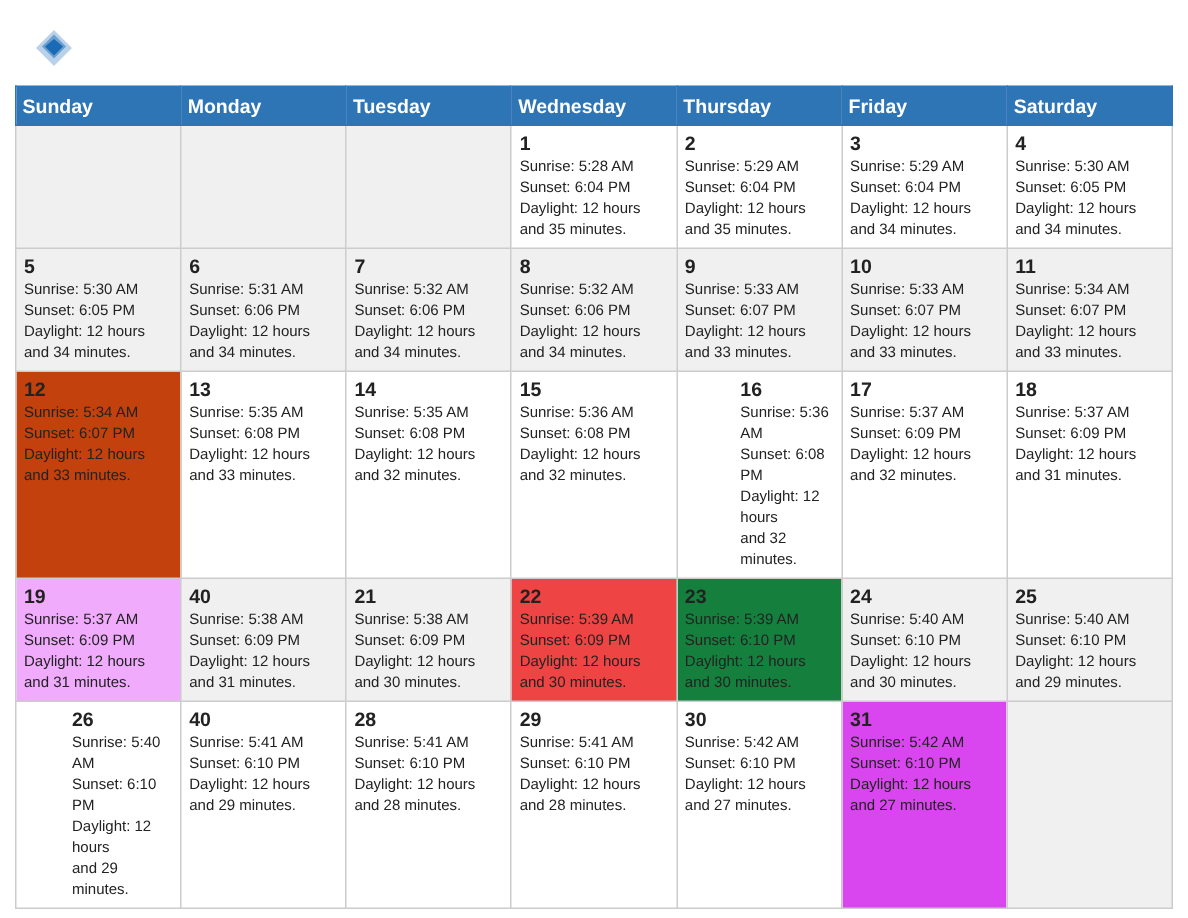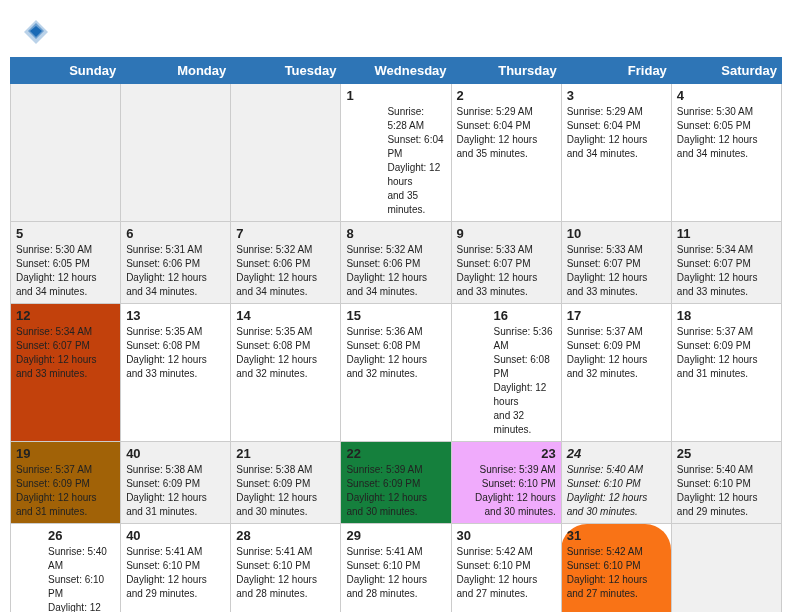--- a/index.html
+++ b/index.html
@@ -52,21 +52,21 @@
       width: 100%;
       border-collapse: collapse;
       border: 1px solid #ccc;
     }
     .calendar th {
       background-color: #2e75b6;
       color: #fff;
       font-size: 13px;
       font-weight: bold;
       padding: 5px 4px;
-      text-align: right;
+      text-align: left;
       border: 1px solid #2e75b6;
     }
     .calendar td {
       vertical-align: top;
       border: 1px solid #ccc;
       padding: 4px 5px;
       width: calc(100% / 7);
       min-height: 70px;
       font-size: 10.5px;
       color: #222;
@@ -126,21 +126,21 @@
         <th>Saturday</th>
       </tr>
   </thead>
   <tbody id="calendar-body">
   <tr>
         <td class="empty-cell"></td>
         <td class="empty-cell"></td>
         <td class="empty-cell"></td>
         <td style="background: rgb(255, 255, 255);">
           <span class="day-num">1</span>
-          <div class="day-info" style="white-space: pre-line; margin-left: 41px;">Sunrise: 5:28 AM
+          <div class="day-info" style="white-space: pre-line;">Sunrise: 5:28 AM
 Sunset: 6:04 PM
 Daylight: 12 hours
 and 35 minutes.</div>
         </td>
         <td style="background: rgb(255, 255, 255);">
           <span class="day-num">2</span>
           <div class="day-info" style="white-space: pre-line;">Sunrise: 5:29 AM
 Sunset: 6:04 PM
 Daylight: 12 hours
 and 35 minutes.</div>
@@ -256,56 +256,56 @@
         </td>
         <td style="background: rgb(255, 255, 255);">
           <span class="day-num">18</span>
           <div class="day-info" style="white-space: pre-line;">Sunrise: 5:37 AM
 Sunset: 6:09 PM
 Daylight: 12 hours
 and 31 minutes.</div>
         </td>
       </tr>
       <tr>
-        <td style="background: #a16207;">
+        <td style="background: #f0abfc;">
           <span class="day-num">19</span>
           <div class="day-info" style="white-space: pre-line;">Sunrise: 5:37 AM
 Sunset: 6:09 PM
 Daylight: 12 hours
 and 31 minutes.</div>
         </td>
         <td style="background: rgb(240, 240, 240);">
           <span class="day-num">40</span>
           <div class="day-info" style="white-space: pre-line;">Sunrise: 5:38 AM
 Sunset: 6:09 PM
 Daylight: 12 hours
 and 31 minutes.</div>
         </td>
         <td style="background: rgb(240, 240, 240);">
           <span class="day-num">21</span>
           <div class="day-info" style="white-space: pre-line;">Sunrise: 5:38 AM
 Sunset: 6:09 PM
 Daylight: 12 hours
 and 30 minutes.</div>
         </td>
-        <td style="background: #15803d;">
+        <td style="background: #ef4444;">
           <span class="day-num">22</span>
           <div class="day-info" style="white-space: pre-line;">Sunrise: 5:39 AM
 Sunset: 6:09 PM
 Daylight: 12 hours
 and 30 minutes.</div>
         </td>
-        <td style="background: #f0abfc; text-align: right;">
+        <td style="background: #15803d;">
           <span class="day-num">23</span>
           <div class="day-info" style="white-space: pre-line;">Sunrise: 5:39 AM
 Sunset: 6:10 PM
 Daylight: 12 hours
 and 30 minutes.</div>
         </td>
-        <td style="background: rgb(240, 240, 240); font-style: italic;">
+        <td style="background: rgb(240, 240, 240);">
           <span class="day-num">24</span>
           <div class="day-info" style="white-space: pre-line;">Sunrise: 5:40 AM
 Sunset: 6:10 PM
 Daylight: 12 hours
 and 30 minutes.</div>
         </td>
         <td style="background: rgb(240, 240, 240);">
           <span class="day-num">25</span>
           <div class="day-info" style="white-space: pre-line;">Sunrise: 5:40 AM
 Sunset: 6:10 PM
@@ -342,21 +342,21 @@
 Daylight: 12 hours
 and 28 minutes.</div>
         </td>
         <td style="background: rgb(255, 255, 255);">
           <span class="day-num">30</span>
           <div class="day-info" style="white-space: pre-line;">Sunrise: 5:42 AM
 Sunset: 6:10 PM
 Daylight: 12 hours
 and 27 minutes.</div>
         </td>
-        <td style="background: #f97316; border-radius: 26px;">
+        <td style="background: #d946ef;">
           <span class="day-num">31</span>
           <div class="day-info" style="white-space: pre-line;">Sunrise: 5:42 AM
 Sunset: 6:10 PM
 Daylight: 12 hours
 and 27 minutes.</div>
         </td>
         <td class="empty-cell"></td>
       </tr>
     </tbody>
 </table>

